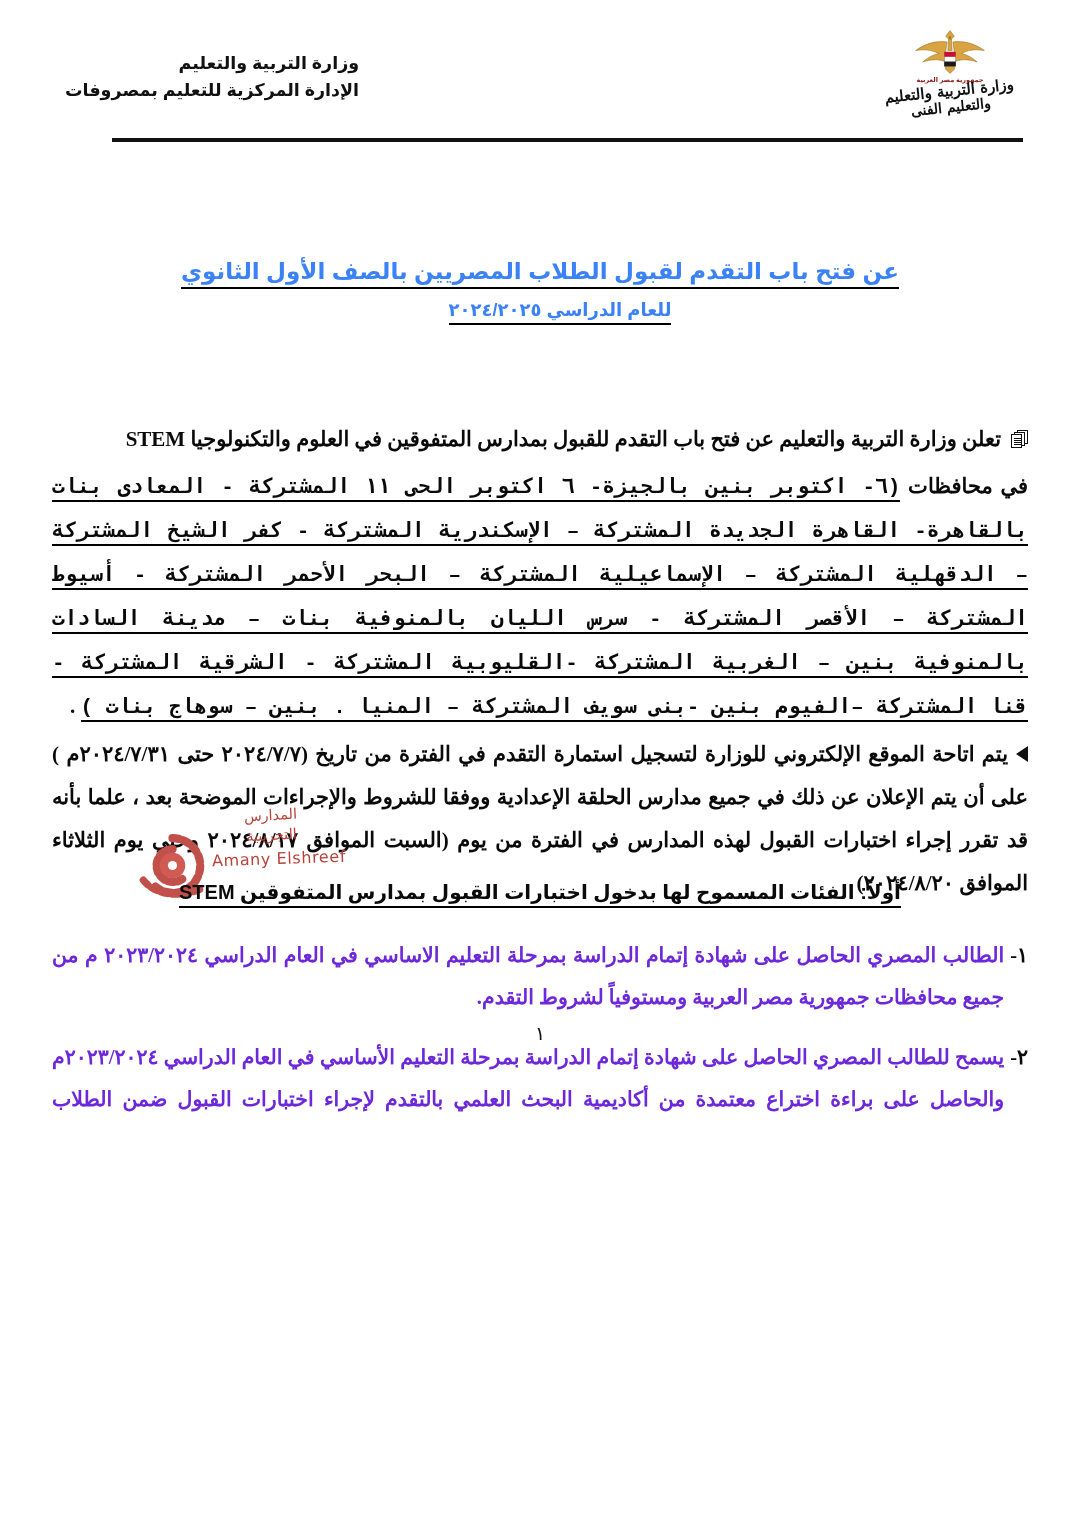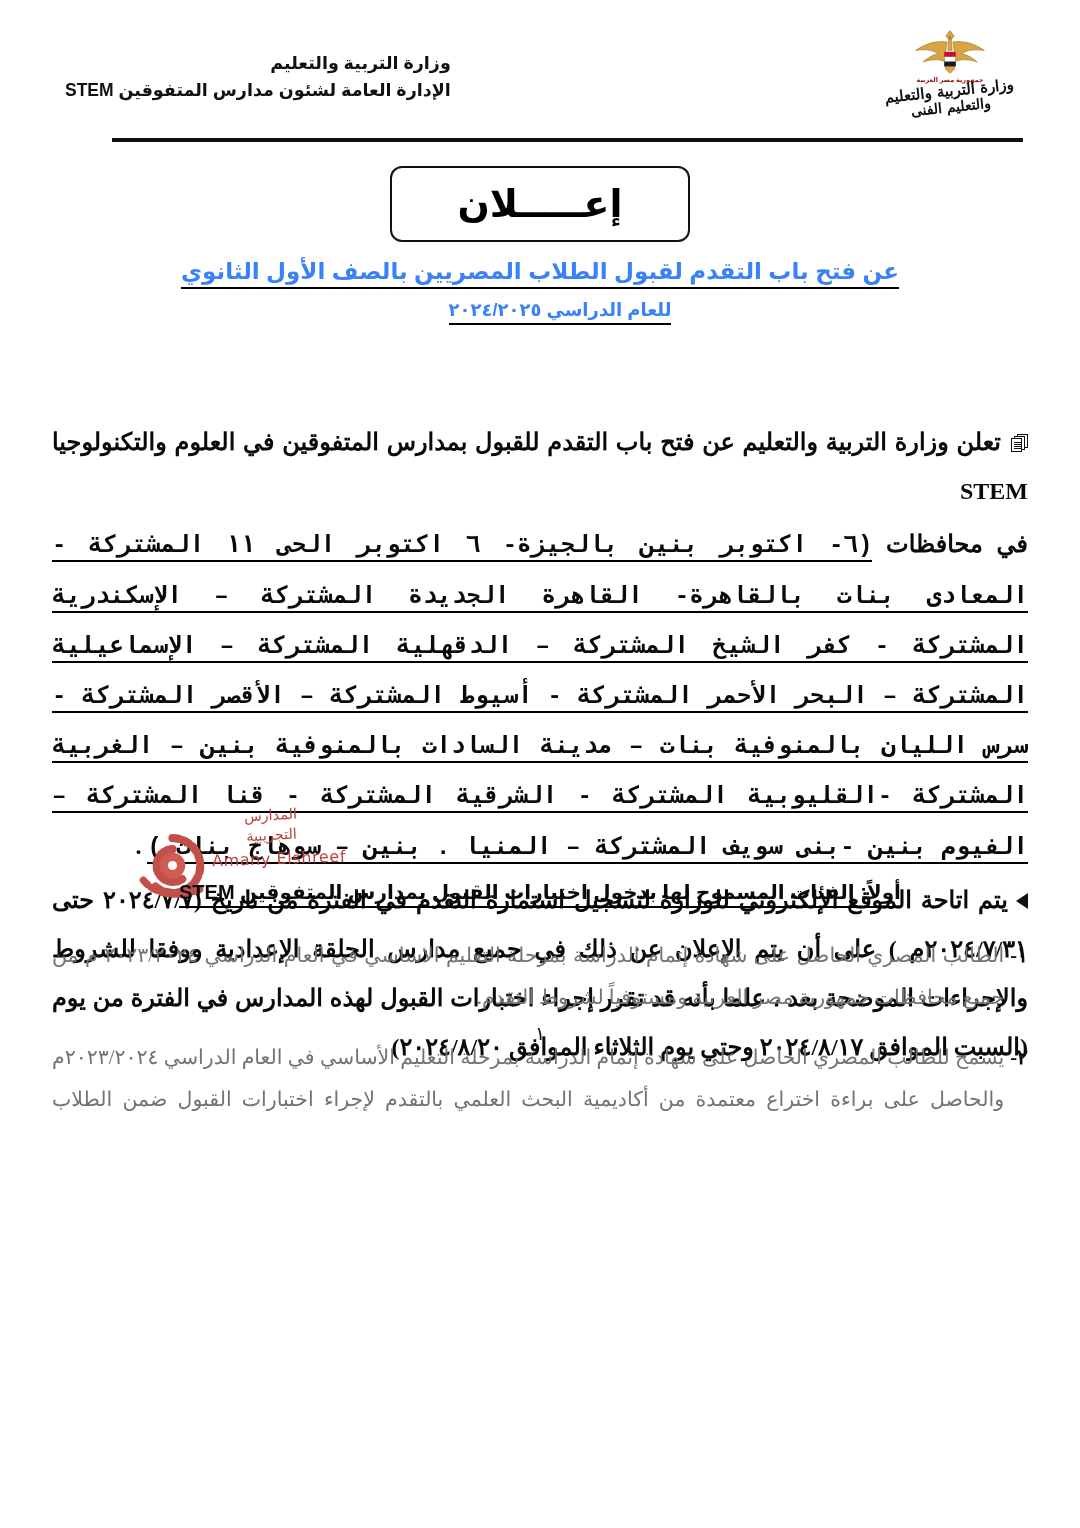--- a/index.html
+++ b/index.html
@@ -156,21 +156,21 @@
     position: absolute;
     top: 418px;
     right: 52px;
     left: 52px;
     direction: rtl;
     text-align: justify;
     font-family: "Liberation Serif", "DejaVu Serif", serif;
   }
   .para {
     font-weight: bold;
-    font-size: 24px;
+    font-size: 21px;
     line-height: 2.05;
     color: #0a0a0a;
     margin: 0 0 4px 0;
     text-align: justify;
     text-align-last: right;
   }
   .para.intro { text-indent: 0; }
   .ul-run {
     border-bottom: 2px solid #000;
     padding-bottom: 1px;
@@ -248,26 +248,26 @@
     font-family: "Liberation Serif", "DejaVu Serif", serif;
     font-weight: bold;
     font-size: 20.5px;
     line-height: 2.05;
     padding-left: 6px;
     white-space: nowrap;
   }
   .item-body {
     flex: 1 1 auto;
     font-family: "Liberation Serif", "DejaVu Serif", serif;
-    font-weight: normal;
+    font-weight: bold;
     font-size: 20.5px;
     line-height: 2.05;
     text-align: justify;
     text-align-last: right;
-    color: #737373;
+    color: #6d28d9;
   }
   .item-body.just-full { text-align-last: justify; }
 
   
   .stamp {
     position: absolute;
     top: 806px;
     right: 0;
     left: 0;
     pointer-events: none;
@@ -328,21 +328,21 @@
 </style>
 </head>
 <body>
 
 <div class="page">
 
   <div class="header">
 
     <div class="header-text">
       <div>وزارة التربية والتعليم</div>
-      <div>الإدارة العامة لشئون مدارس المتفوقين STEM</div>
+      <div>الإدارة المركزية للتعليم بمصروفات</div>
     </div>
 
     <div class="emblem">
       <svg class="emblem-eagle" viewBox="0 0 120 72">
 
         <g fill="#d9a441" stroke="#8a6a20" stroke-width="0.7">
           <path d="M60 6 L66 14 L60 20 L54 14 Z"></path>
           <path d="M58 18 L62 18 L63 34 L57 34 Z"></path>
           <path d="M56 22 C40 20 26 24 12 34 C24 32 34 33 44 38 C36 40 28 44 22 50 C34 46 44 46 52 49 Z"></path>
           <path d="M64 22 C80 20 94 24 108 34 C96 32 86 33 76 38 C84 40 92 44 98 50 C86 46 76 46 68 49 Z"></path>
@@ -356,23 +356,20 @@
       <div class="emblem-sub">جمهورية مصر العربية</div>
       <div class="emblem-calig">
         <div class="l1">وزارة التربية والتعليم</div>
         <div class="l2">والتعليم الفنى</div>
       </div>
     </div>
   </div>
 
   <div class="header-rule"></div>
 
-  <div class="announce-box">
-    <span>إعـــــلان</span>
-  </div>
 
   <div class="title-lines">
     <div class="tl tl1">
       <span class="u">عن فتح باب التقدم لقبول الطلاب المصريين بالصف الأول الثانوي</span>
     </div>
     <div class="tl tl3">
       <span class="u">للعام الدراسي ٢٠٢٤/٢٠٢٥</span>
     </div>
   </div>
 

